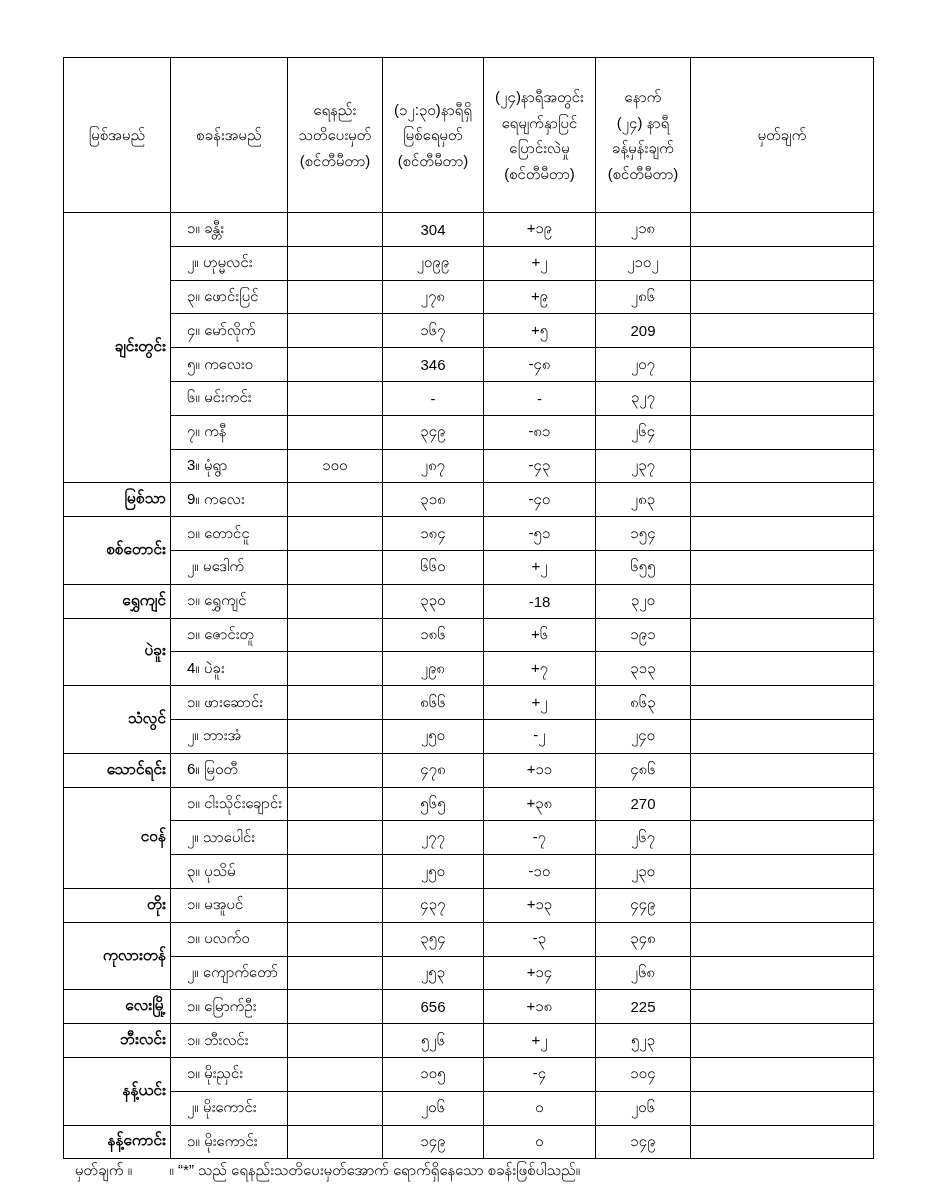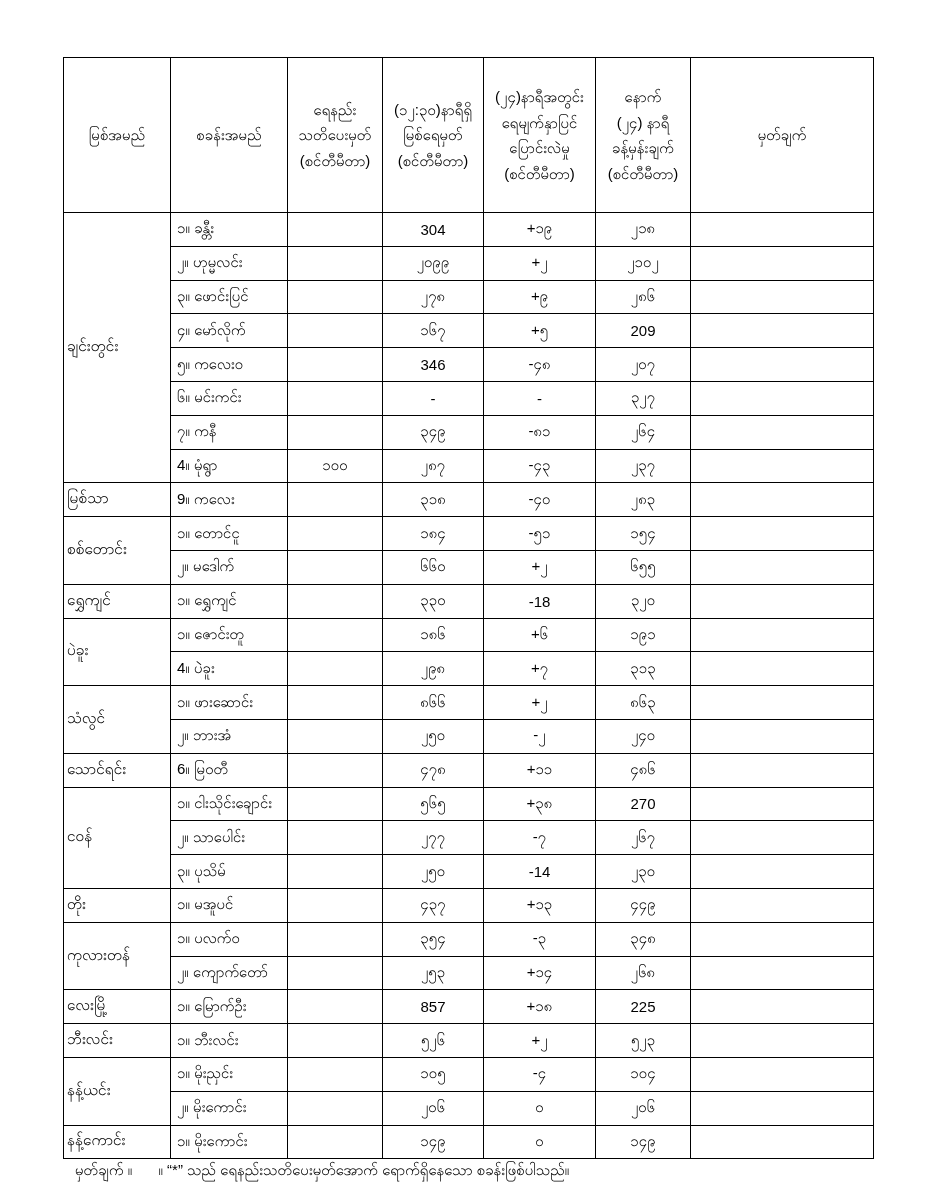--- a/index.html
+++ b/index.html
@@ -32,37 +32,37 @@
   .river-table thead th {
     height: 154px;
     text-align: center;
     vertical-align: middle;
     white-space: pre-line;
     line-height: 1.7;
     font-size: 15px;
   }
   .river-table tbody tr { height: 33.8px; }
   td.river {
-    font-weight: normal;
-    text-align: left;
+    font-weight: bold;
+    text-align: right;
     padding-left: 3px;
     vertical-align: middle;
     font-size: 15.5px;
   }
-  td.station { text-align: left; padding-left: 6px; }
+  td.station { text-align: left; padding-left: 16px; }
   td.warning, td.level, td.change, td.forecast { text-align: center; }
   td.remark {}
   .footer-note {
     position: absolute;
     left: 75px;
     top: 1160px;
     font-size: 15px;
     white-space: nowrap;
   }
-  .footer-note .footer-label { margin-right: 26px; }
+  .footer-note .footer-label { margin-right: 37px; }
 </style>
 </head>
 <body>
 
 <table class="river-table">
   <colgroup>
     <col style="width:107px">
     <col style="width:117px">
     <col style="width:95px">
     <col style="width:101px">
@@ -143,21 +143,21 @@
       </tr>
       <tr>
         <td class="station">၇။ ကနီ</td>
         <td class="warning"></td>
         <td class="level">၃၄၉</td>
         <td class="change">-၈၁</td>
         <td class="forecast">၂၆၄</td>
         <td class="remark"></td>
       </tr>
       <tr>
-        <td class="station">4။ မုံရွာ</td>
+        <td class="station">3။ မုံရွာ</td>
         <td class="warning">၁၀၀</td>
         <td class="level">၂၈၇</td>
         <td class="change">-၄၃</td>
         <td class="forecast">၂၃၇</td>
         <td class="remark"></td>
       </tr>
       <tr>
         <td rowspan="1" class="river">မြစ်သာ</td>
         <td class="station">9။ ကလေး</td>
         <td class="warning"></td>
@@ -249,21 +249,21 @@
         <td class="warning"></td>
         <td class="level">၂၇၇</td>
         <td class="change">-၇</td>
         <td class="forecast">၂၆၇</td>
         <td class="remark"></td>
       </tr>
       <tr>
         <td class="station">၃။ ပုသိမ်</td>
         <td class="warning"></td>
         <td class="level">၂၅၀</td>
-        <td class="change">-14</td>
+        <td class="change">-၁၀</td>
         <td class="forecast">၂၃၀</td>
         <td class="remark"></td>
       </tr>
       <tr>
         <td rowspan="1" class="river">တိုး</td>
         <td class="station">၁။ မအူပင်</td>
         <td class="warning"></td>
         <td class="level">၄၃၇</td>
         <td class="change">+၁၃</td>
         <td class="forecast">၄၄၉</td>
@@ -283,21 +283,21 @@
         <td class="warning"></td>
         <td class="level">၂၅၃</td>
         <td class="change">+၁၄</td>
         <td class="forecast">၂၆၈</td>
         <td class="remark"></td>
       </tr>
       <tr>
         <td rowspan="1" class="river">လေးမြို့</td>
         <td class="station">၁။ မြောက်ဦး</td>
         <td class="warning"></td>
-        <td class="level">857</td>
+        <td class="level">656</td>
         <td class="change">+၁၈</td>
         <td class="forecast">225</td>
         <td class="remark"></td>
       </tr>
       <tr>
         <td rowspan="1" class="river">ဘီးလင်း</td>
         <td class="station">၁။ ဘီးလင်း</td>
         <td class="warning"></td>
         <td class="level">၅၂၆</td>
         <td class="change">+၂</td>

